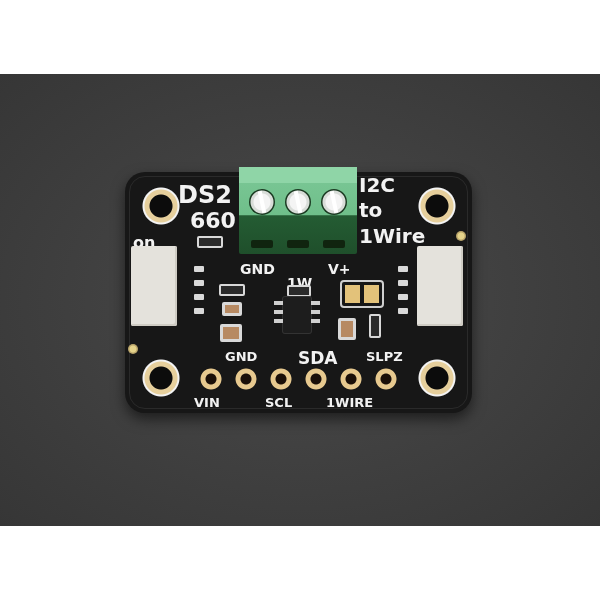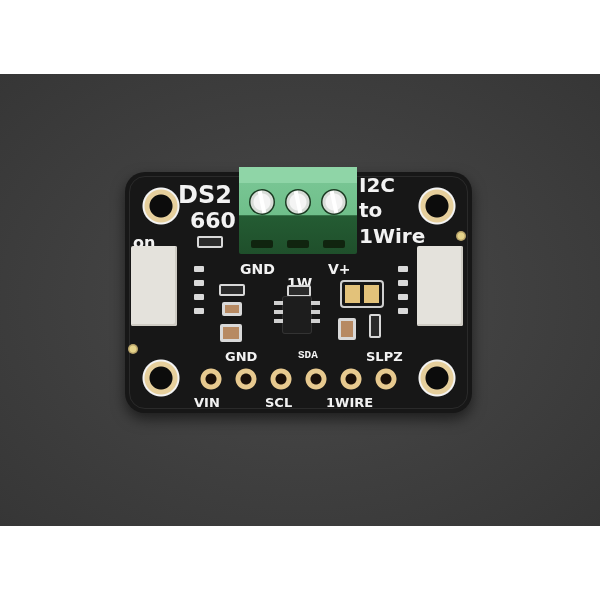--- a/index.html
+++ b/index.html
@@ -95,21 +95,21 @@
 <div class="icpin" style="left:311px;top:301px;"></div>
 <div class="icpin" style="left:311px;top:310px;"></div>
 <div class="icpin" style="left:311px;top:319px;"></div>
 
 <div class="jumper">
   <div class="l"></div>
   <div class="r"></div>
 </div>
 
 <div class="silk" style="left:225px;top:350px;font-size:13px;">GND</div>
-<div class="silk" style="left:298px;top:350px;font-size:11px;font-family:Liberation Mono, monospace;">SDA</div>
+<div class="silk" style="left:298px;top:350px;font-size:17px;">SDA</div>
 <div class="silk" style="left:366px;top:350px;font-size:13px;">SLPZ</div>
 
 <div class="pad" style="left:200px;top:368px;"></div>
 <div class="pad" style="left:235px;top:368px;"></div>
 <div class="pad" style="left:270px;top:368px;"></div>
 <div class="pad" style="left:305px;top:368px;"></div>
 <div class="pad" style="left:340px;top:368px;"></div>
 <div class="pad" style="left:375px;top:368px;"></div>
 
 <div class="silk" style="left:194px;top:396px;font-size:13px;">VIN</div>

